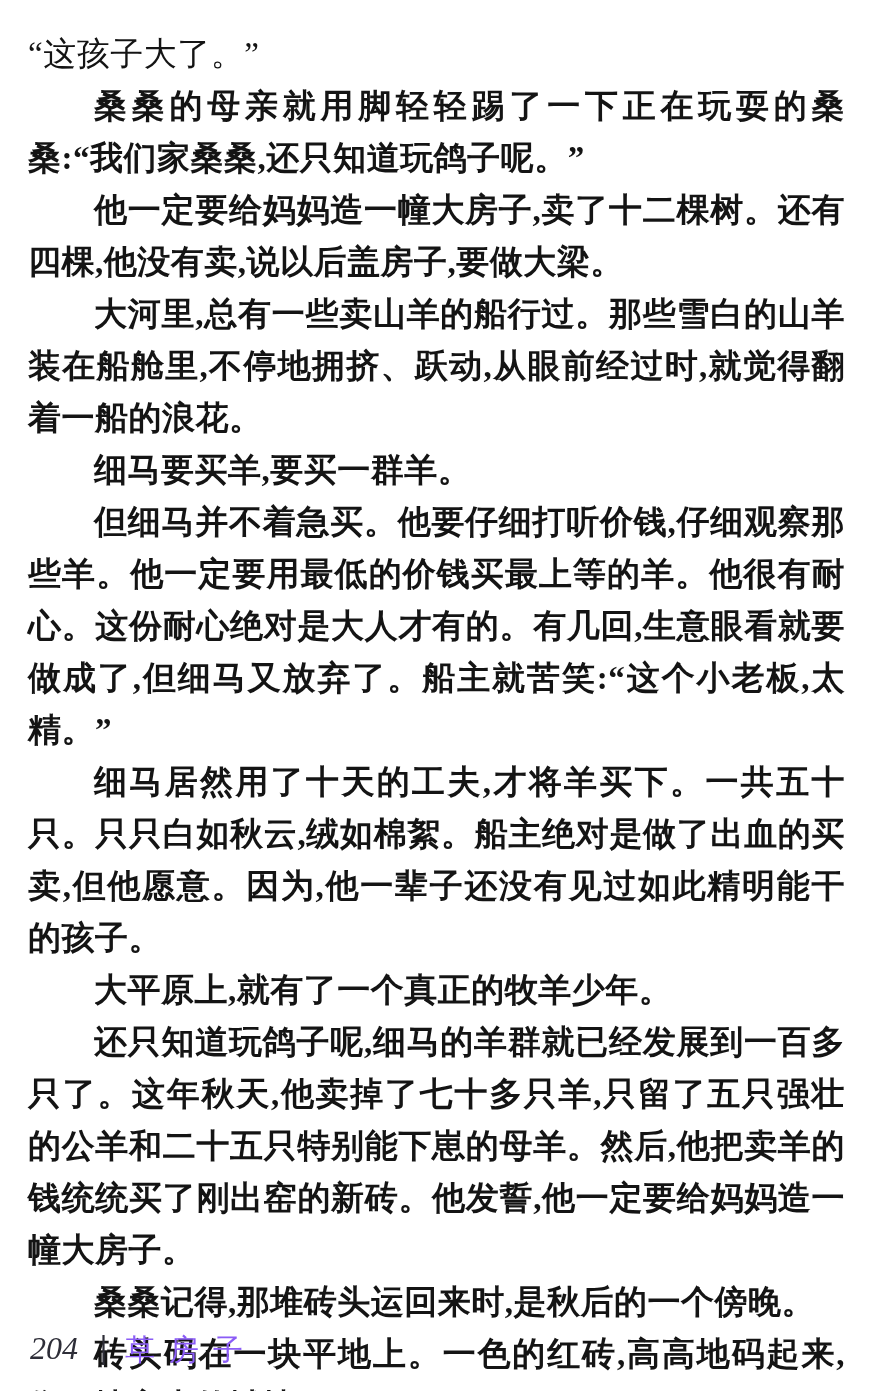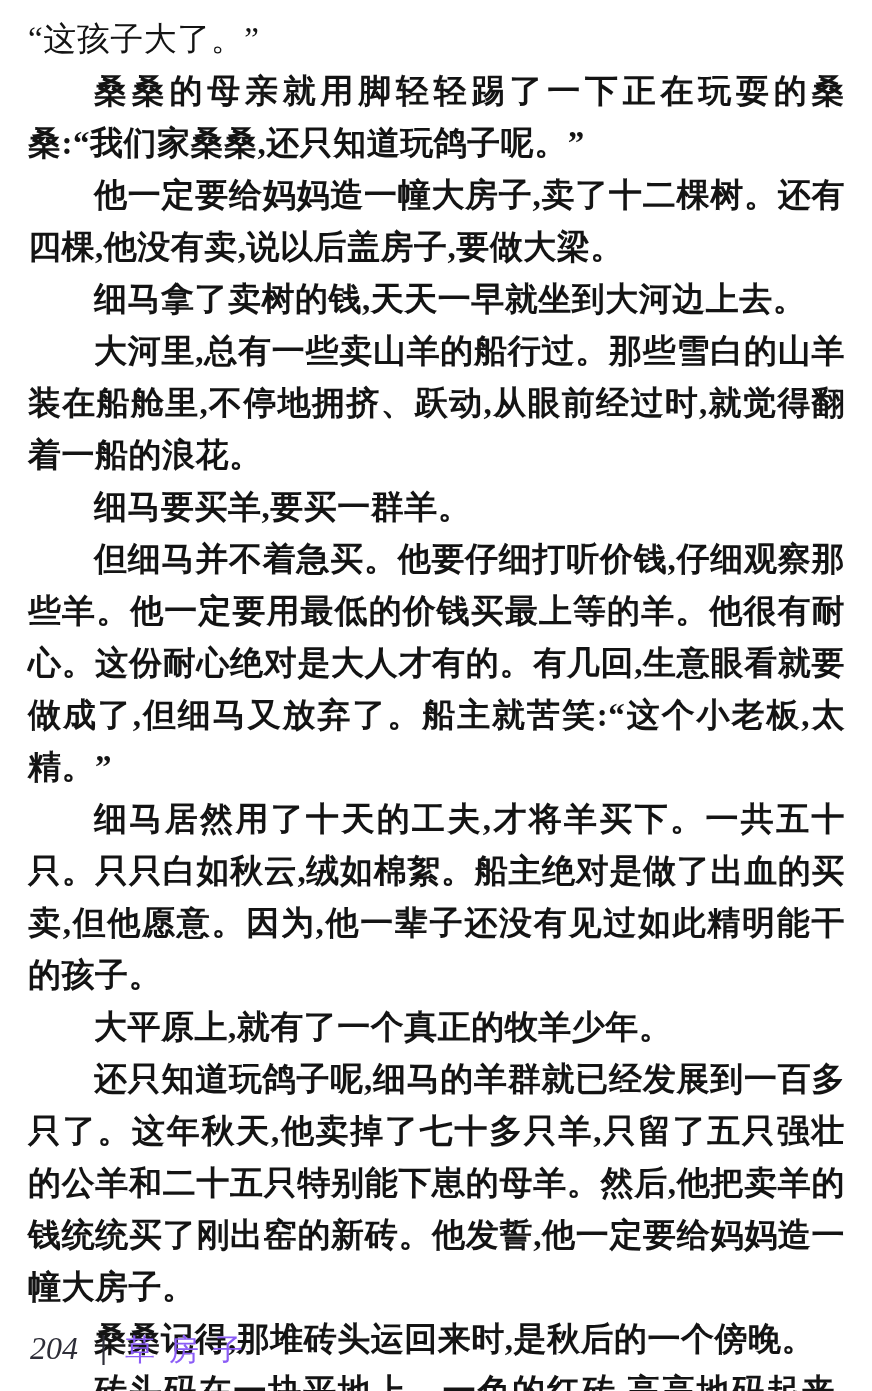--- a/index.html
+++ b/index.html
@@ -11,21 +11,21 @@
     width: 872px;
     height: 1391px;
     font-family: "Liberation Serif", "DejaVu Serif", serif;
     overflow: hidden;
   }
   .page {
     position: relative;
     width: 872px;
     height: 1391px;
     box-sizing: border-box;
-    padding: 13px 27px 0 28px;
+    padding: 28px 27px 0 28px;
     background: #ffffff;
   }
   .body-text p {
     margin: 0;
     font-size: 33px;
     line-height: 52px;
     color: #141414;
     text-align: justify;
     text-justify: inter-ideograph;
     letter-spacing: 0.5px;
@@ -67,21 +67,20 @@
 </style>
 </head>
 <body>
 
 <div class="page">
 
   <div class="body-text">
       <p>“这孩子大了。”</p>
       <p class="indent">桑桑的母亲就用脚轻轻踢了一下正在玩耍的桑桑:“我们家桑桑,还只知道玩鸽子呢。”</p>
       <p class="indent">他一定要给妈妈造一幢大房子,卖了十二棵树。还有四棵,他没有卖,说以后盖房子,要做大梁。</p>
-      <p class="indent">细马拿了卖树的钱,天天一早就坐到大河边上去。</p>
       <p class="indent">大河里,总有一些卖山羊的船行过。那些雪白的山羊装在船舱里,不停地拥挤、跃动,从眼前经过时,就觉得翻着一船的浪花。</p>
       <p class="indent">细马要买羊,要买一群羊。</p>
       <p class="indent">但细马并不着急买。他要仔细打听价钱,仔细观察那些羊。他一定要用最低的价钱买最上等的羊。他很有耐心。这份耐心绝对是大人才有的。有几回,生意眼看就要做成了,但细马又放弃了。船主就苦笑:“这个小老板,太精。”</p>
       <p class="indent">细马居然用了十天的工夫,才将羊买下。一共五十只。只只白如秋云,绒如棉絮。船主绝对是做了出血的买卖,但他愿意。因为,他一辈子还没有见过如此精明能干的孩子。</p>
       <p class="indent">大平原上,就有了一个真正的牧羊少年。</p>
       <p class="indent">还只知道玩鸽子呢,细马的羊群就已经发展到一百多只了。这年秋天,他卖掉了七十多只羊,只留了五只强壮的公羊和二十五只特别能下崽的母羊。然后,他把卖羊的钱统统买了刚出窑的新砖。他发誓,他一定要给妈妈造一幢大房子。</p>
       <p class="indent">桑桑记得,那堆砖头运回来时,是秋后的一个傍晚。</p>
       <p class="indent">砖头码在一块平地上。一色的红砖,高高地码起来,像一堵高大的城墙。</p>
     </div>
 

